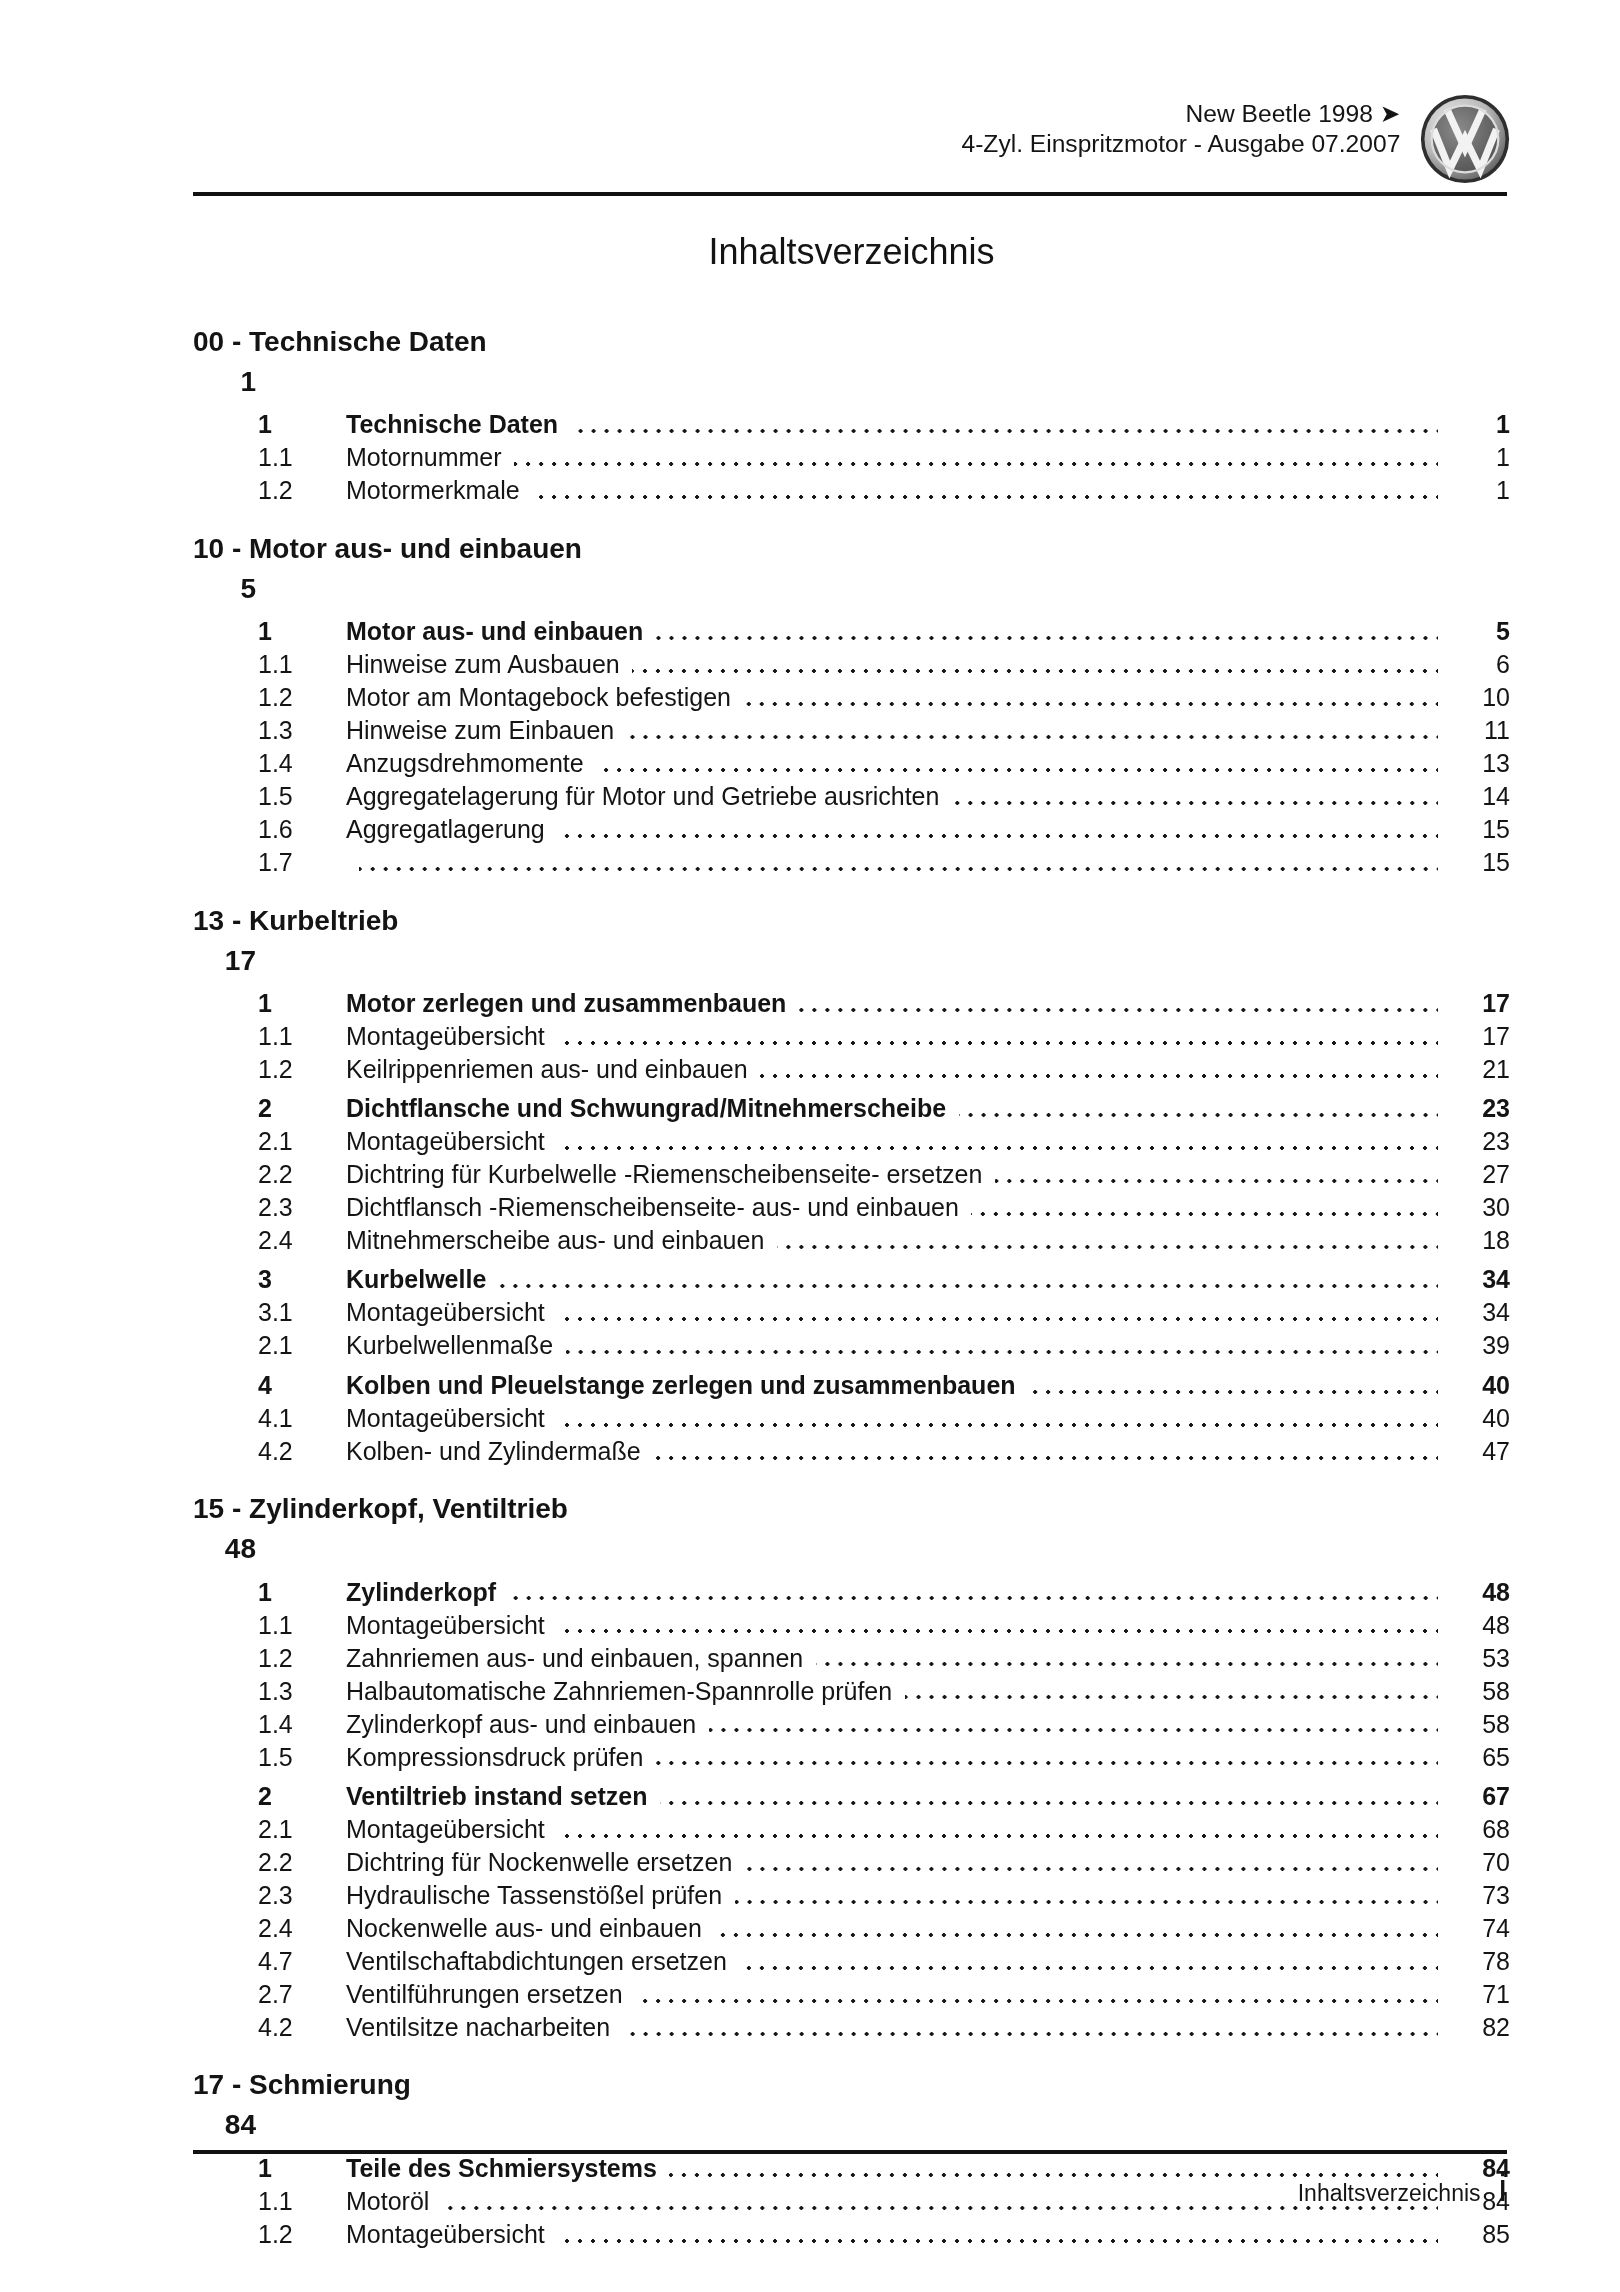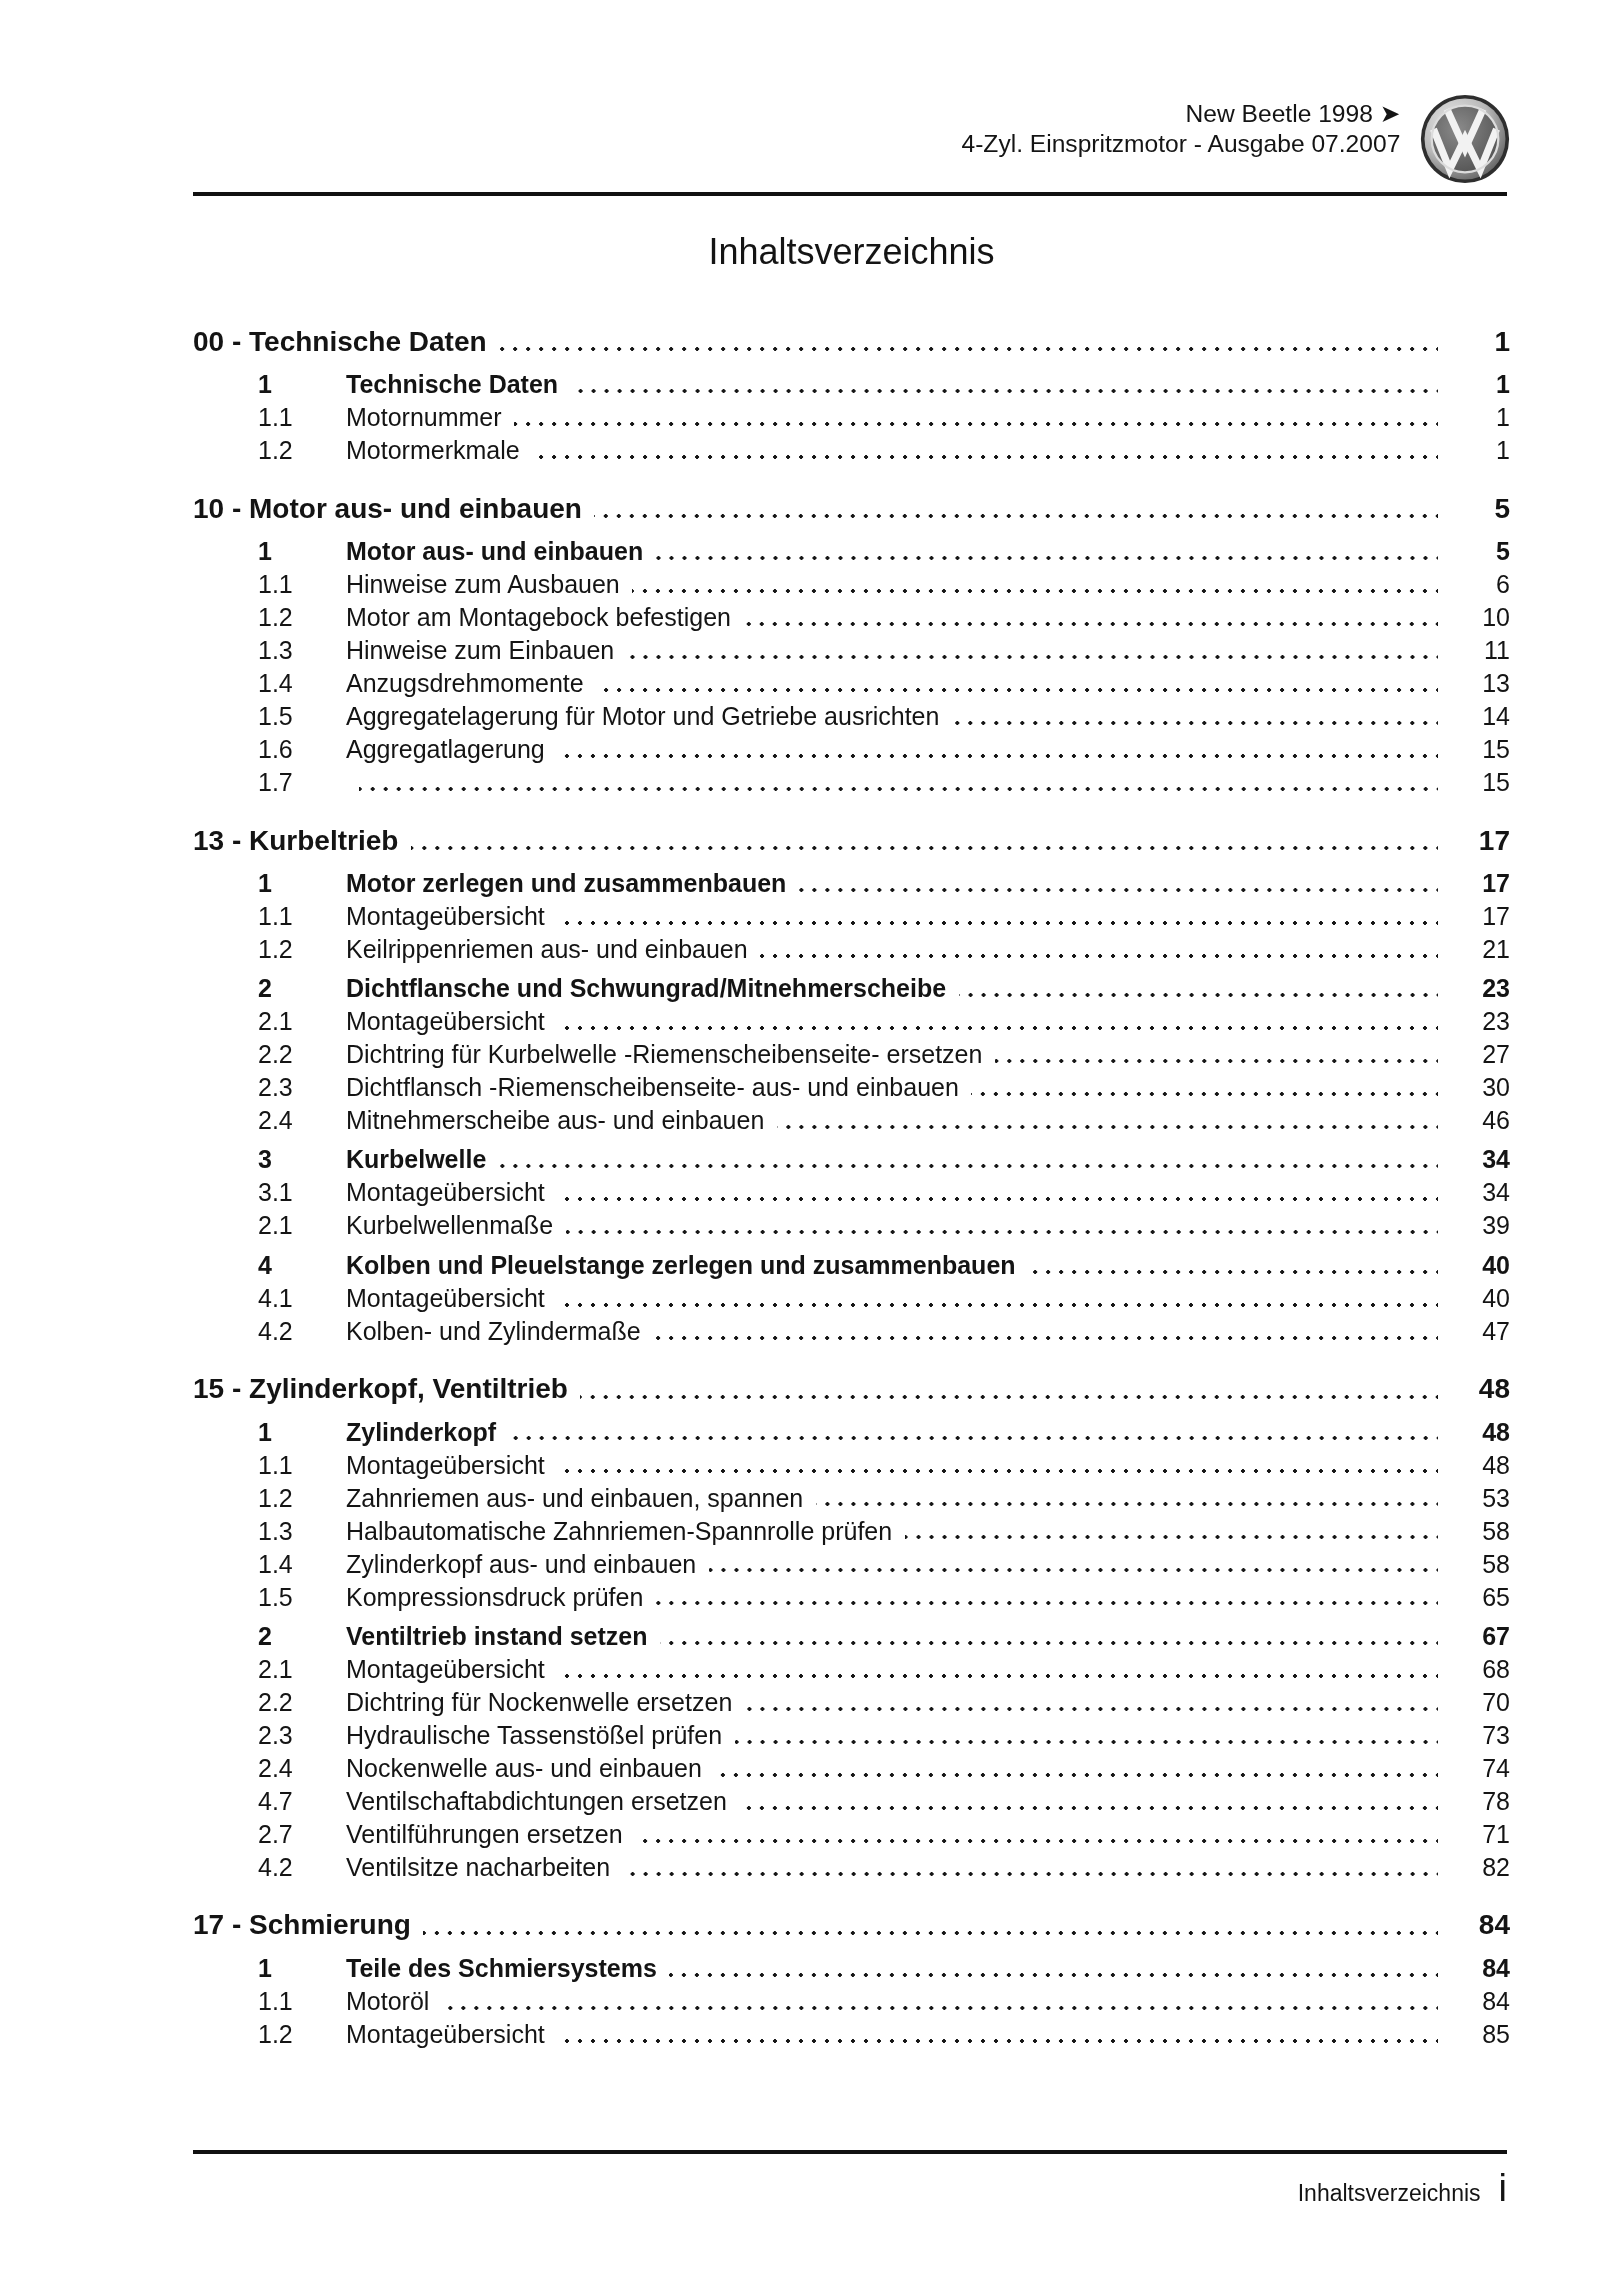--- a/index.html
+++ b/index.html
@@ -38,21 +38,21 @@
 
   
   .toc{
     position:absolute;top:322px;left:193px;width:1317px;
   }
   .row{
     display:flex;align-items:baseline;
   }
   .chapter-row{
     margin-top:21.5px;
-    font-size:28px;font-weight:bold;line-height:40px;
+    font-size:28px;font-weight:bold;line-height:40px;flex-direction:column;
   }
   .toc > .chapter-row:first-child{margin-top:0;}
   .entry-row{
     font-size:25px;line-height:33px;
   }
   .entry-row.main{
     font-weight:bold;
     margin-top:6.3px;
   }
   .entry-num{
@@ -263,21 +263,21 @@
     <span class="entry-num">2.3</span>
     <span class="entry-title">Dichtflansch -Riemenscheibenseite- aus- und einbauen</span>
     <span class="dots"></span>
     <span class="page-num">30</span>
   </div>
 
   <div class="row entry-row">
     <span class="entry-num">2.4</span>
     <span class="entry-title">Mitnehmerscheibe aus- und einbauen</span>
     <span class="dots"></span>
-    <span class="page-num">46</span>
+    <span class="page-num">18</span>
   </div>
 
   <div class="row entry-row main">
     <span class="entry-num">3</span>
     <span class="entry-title">Kurbelwelle</span>
     <span class="dots"></span>
     <span class="page-num">34</span>
   </div>
 
   <div class="row entry-row">

